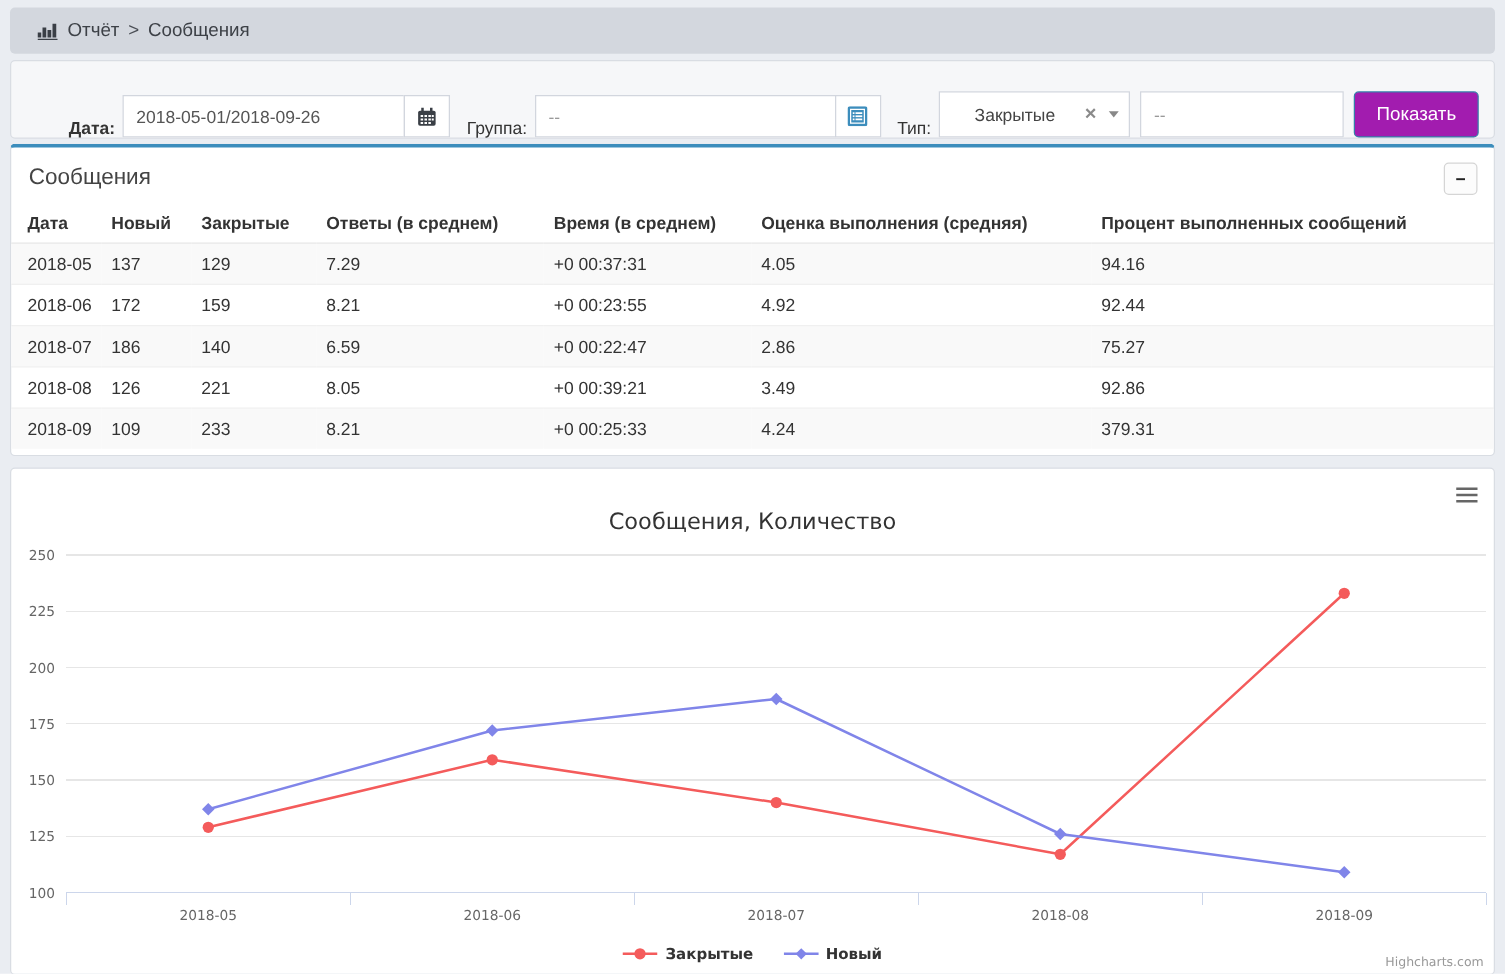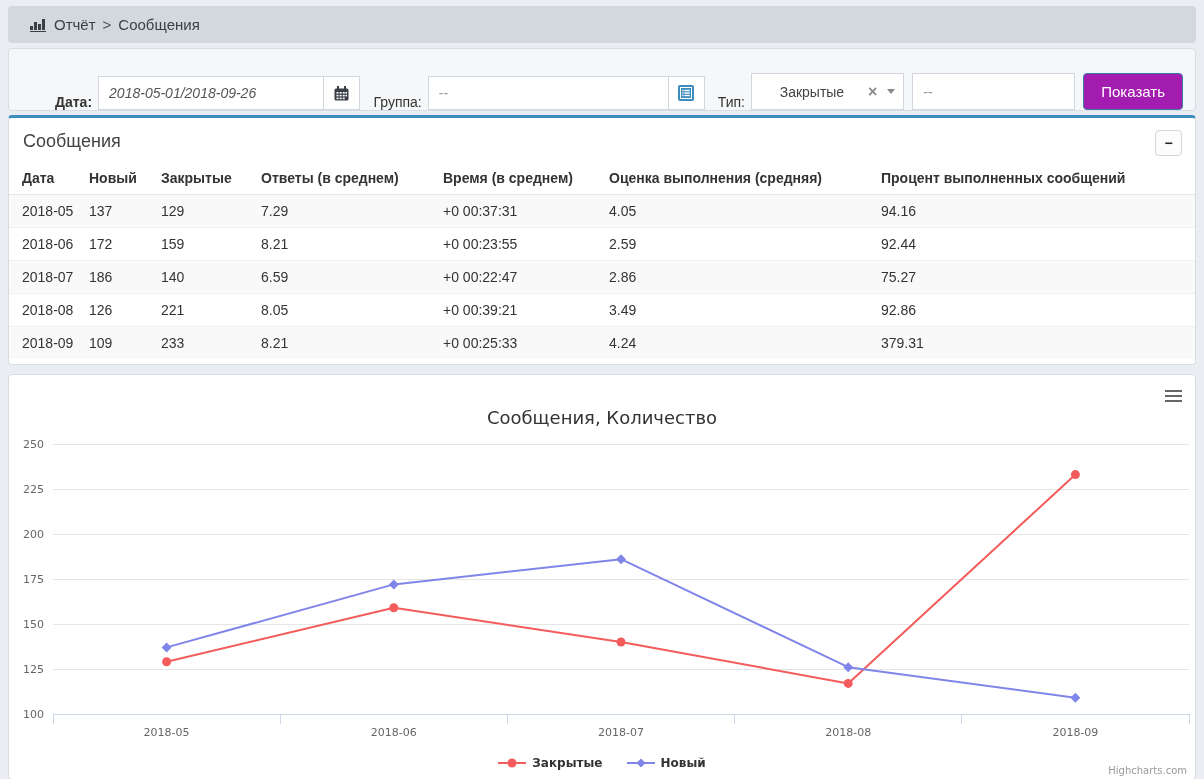--- a/index.html
+++ b/index.html
@@ -31,21 +31,21 @@
   .ml36 { margin-left: 34px; }
   .ml12 { margin-left: 13px; }
   .ml8  { margin-left: 8px; }
   .ml6  { margin-left: 6px; }
   .inp {
     height: 34px; border: 1px solid #d2d6de; background: #fff;
     padding: 6px 10px; font-size: 14px; color: #555; border-radius: 0;
     font-family: "Liberation Sans", sans-serif; outline: none;
   }
   .inp::placeholder { color: #999; opacity: 1; }
-  .date-input { width: 232px; font-style: italic; }
+  .date-input { width: 232px; }
   .group-input { width: 247px; }
   .extra-input { width: 163px; height: 37px; }
   .icon-btn {
     height: 34px; width: 38px; margin-left: -1px;
     background: #fff; border: 1px solid #d2d6de;
     display: inline-flex; align-items: center; justify-content: center;
     cursor: pointer;
   }
   .select-box {
     margin-left: 6px; width: 157px; height: 37px;
@@ -227,21 +227,21 @@
             <td>+0 00:37:31</td>
             <td>4.05</td>
             <td>94.16</td>
           </tr>
           <tr>
             <td>2018-06</td>
             <td>172</td>
             <td>159</td>
             <td>8.21</td>
             <td>+0 00:23:55</td>
-            <td>2.59</td>
+            <td>4.92</td>
             <td>92.44</td>
           </tr>
           <tr>
             <td>2018-07</td>
             <td>186</td>
             <td>140</td>
             <td>6.59</td>
             <td>+0 00:22:47</td>
             <td>2.86</td>
             <td>75.27</td>

